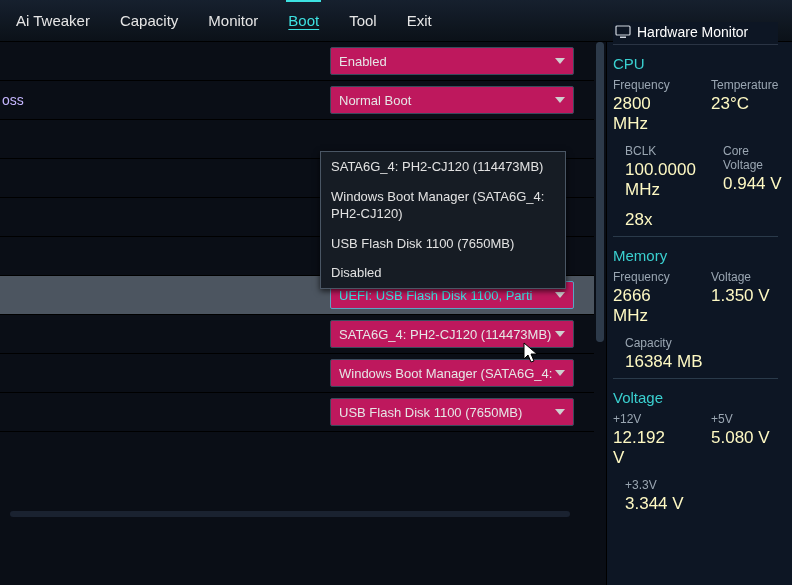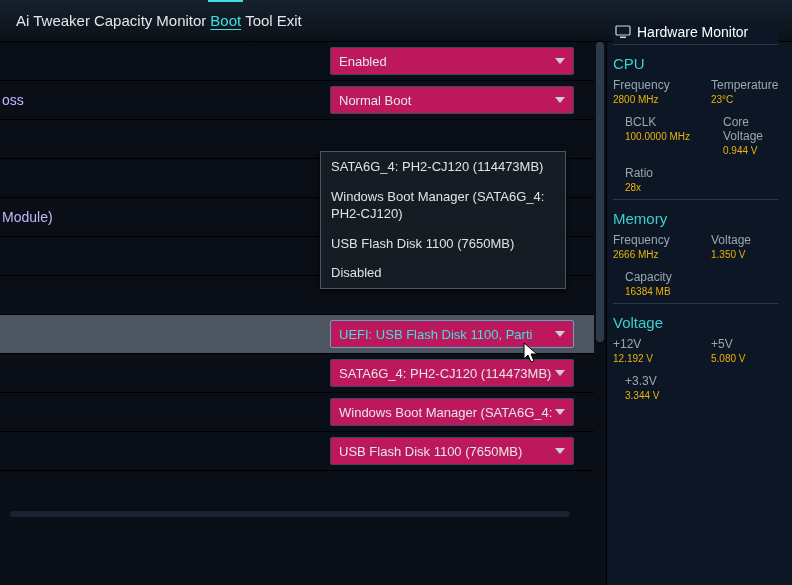--- a/index.html
+++ b/index.html
@@ -13,20 +13,21 @@
     position: relative;
   }
   
   .tabs {
     display: flex;
     align-items: center;
     height: 42px;
     background: linear-gradient(to bottom, #16202e 0%, #0b1118 100%);
     border-bottom: 1px solid #000;
     padding-left: 14px;
+    gap: 26px;
   }
   .tab {
     color: #e6e6e6;
     font-size: 15px;
     padding: 10px 2px;
     cursor: pointer;
   }
   .tab.active {
     color: #3de1e1;
     border-top: 3px solid #3de1e1;
@@ -73,21 +74,21 @@
     margin: 10px 0 6px 0;
   }
   .sidebar hr {
     border: none;
     border-top: 1px solid #2a3a4a;
     margin: 6px 0 10px 0;
   }
   .kv-row { display: flex; gap: 30px; }
   .kv { display: flex; flex-direction: column; min-width: 68px; }
   .kv .lbl { font-size: 12px; color: #9aa6b2; margin-bottom: 2px; }
-  .kv .val { font-size: 10px; color: #eab308; }
+  .kv .val { font-size: 17px; color: #fef9c3; }
   .kv-single { margin-top: 10px; margin-left: 12px; }
   
   .settings-scroll {
     position: relative;
     height: 100%;
     padding-right: 12px;
   }
   .row {
     display: flex;
     align-items: center;
@@ -226,23 +227,20 @@
           <span class="caret"></span>
         </div>
       </div>
       <div class="row">
         <div class="row-label"></div>
       </div>
       <div class="row">
         <div class="row-label"></div>
       </div>
       <div class="row">
-        <div class="row-label">Module)</div>
-      </div>
-      <div class="row">
         <div class="row-label"></div>
       </div>
       <div class="row">
         <div class="row-label"></div>
       </div>
 
       <div class="row highlight">
         <div class="row-label"></div>
         <div class="select active">
           <span class="txt">UEFI: USB Flash Disk 1100, Parti</span>
@@ -316,21 +314,20 @@
       <div class="kv">
           <span class="lbl">BCLK</span>
           <span class="val">100.0000 MHz</span>
         </div>
       <div class="kv">
           <span class="lbl">Core Voltage</span>
           <span class="val">0.944 V</span>
         </div>
     </div>
     <div class="kv kv-single">
-        <span class="lbl">Ratio</span>
         <span class="val">28x</span>
       </div>
     <hr>
 
     <h3>Memory</h3>
     <div class="kv-row">
       <div class="kv">
           <span class="lbl">Frequency</span>
           <span class="val">2666 MHz</span>
         </div>

